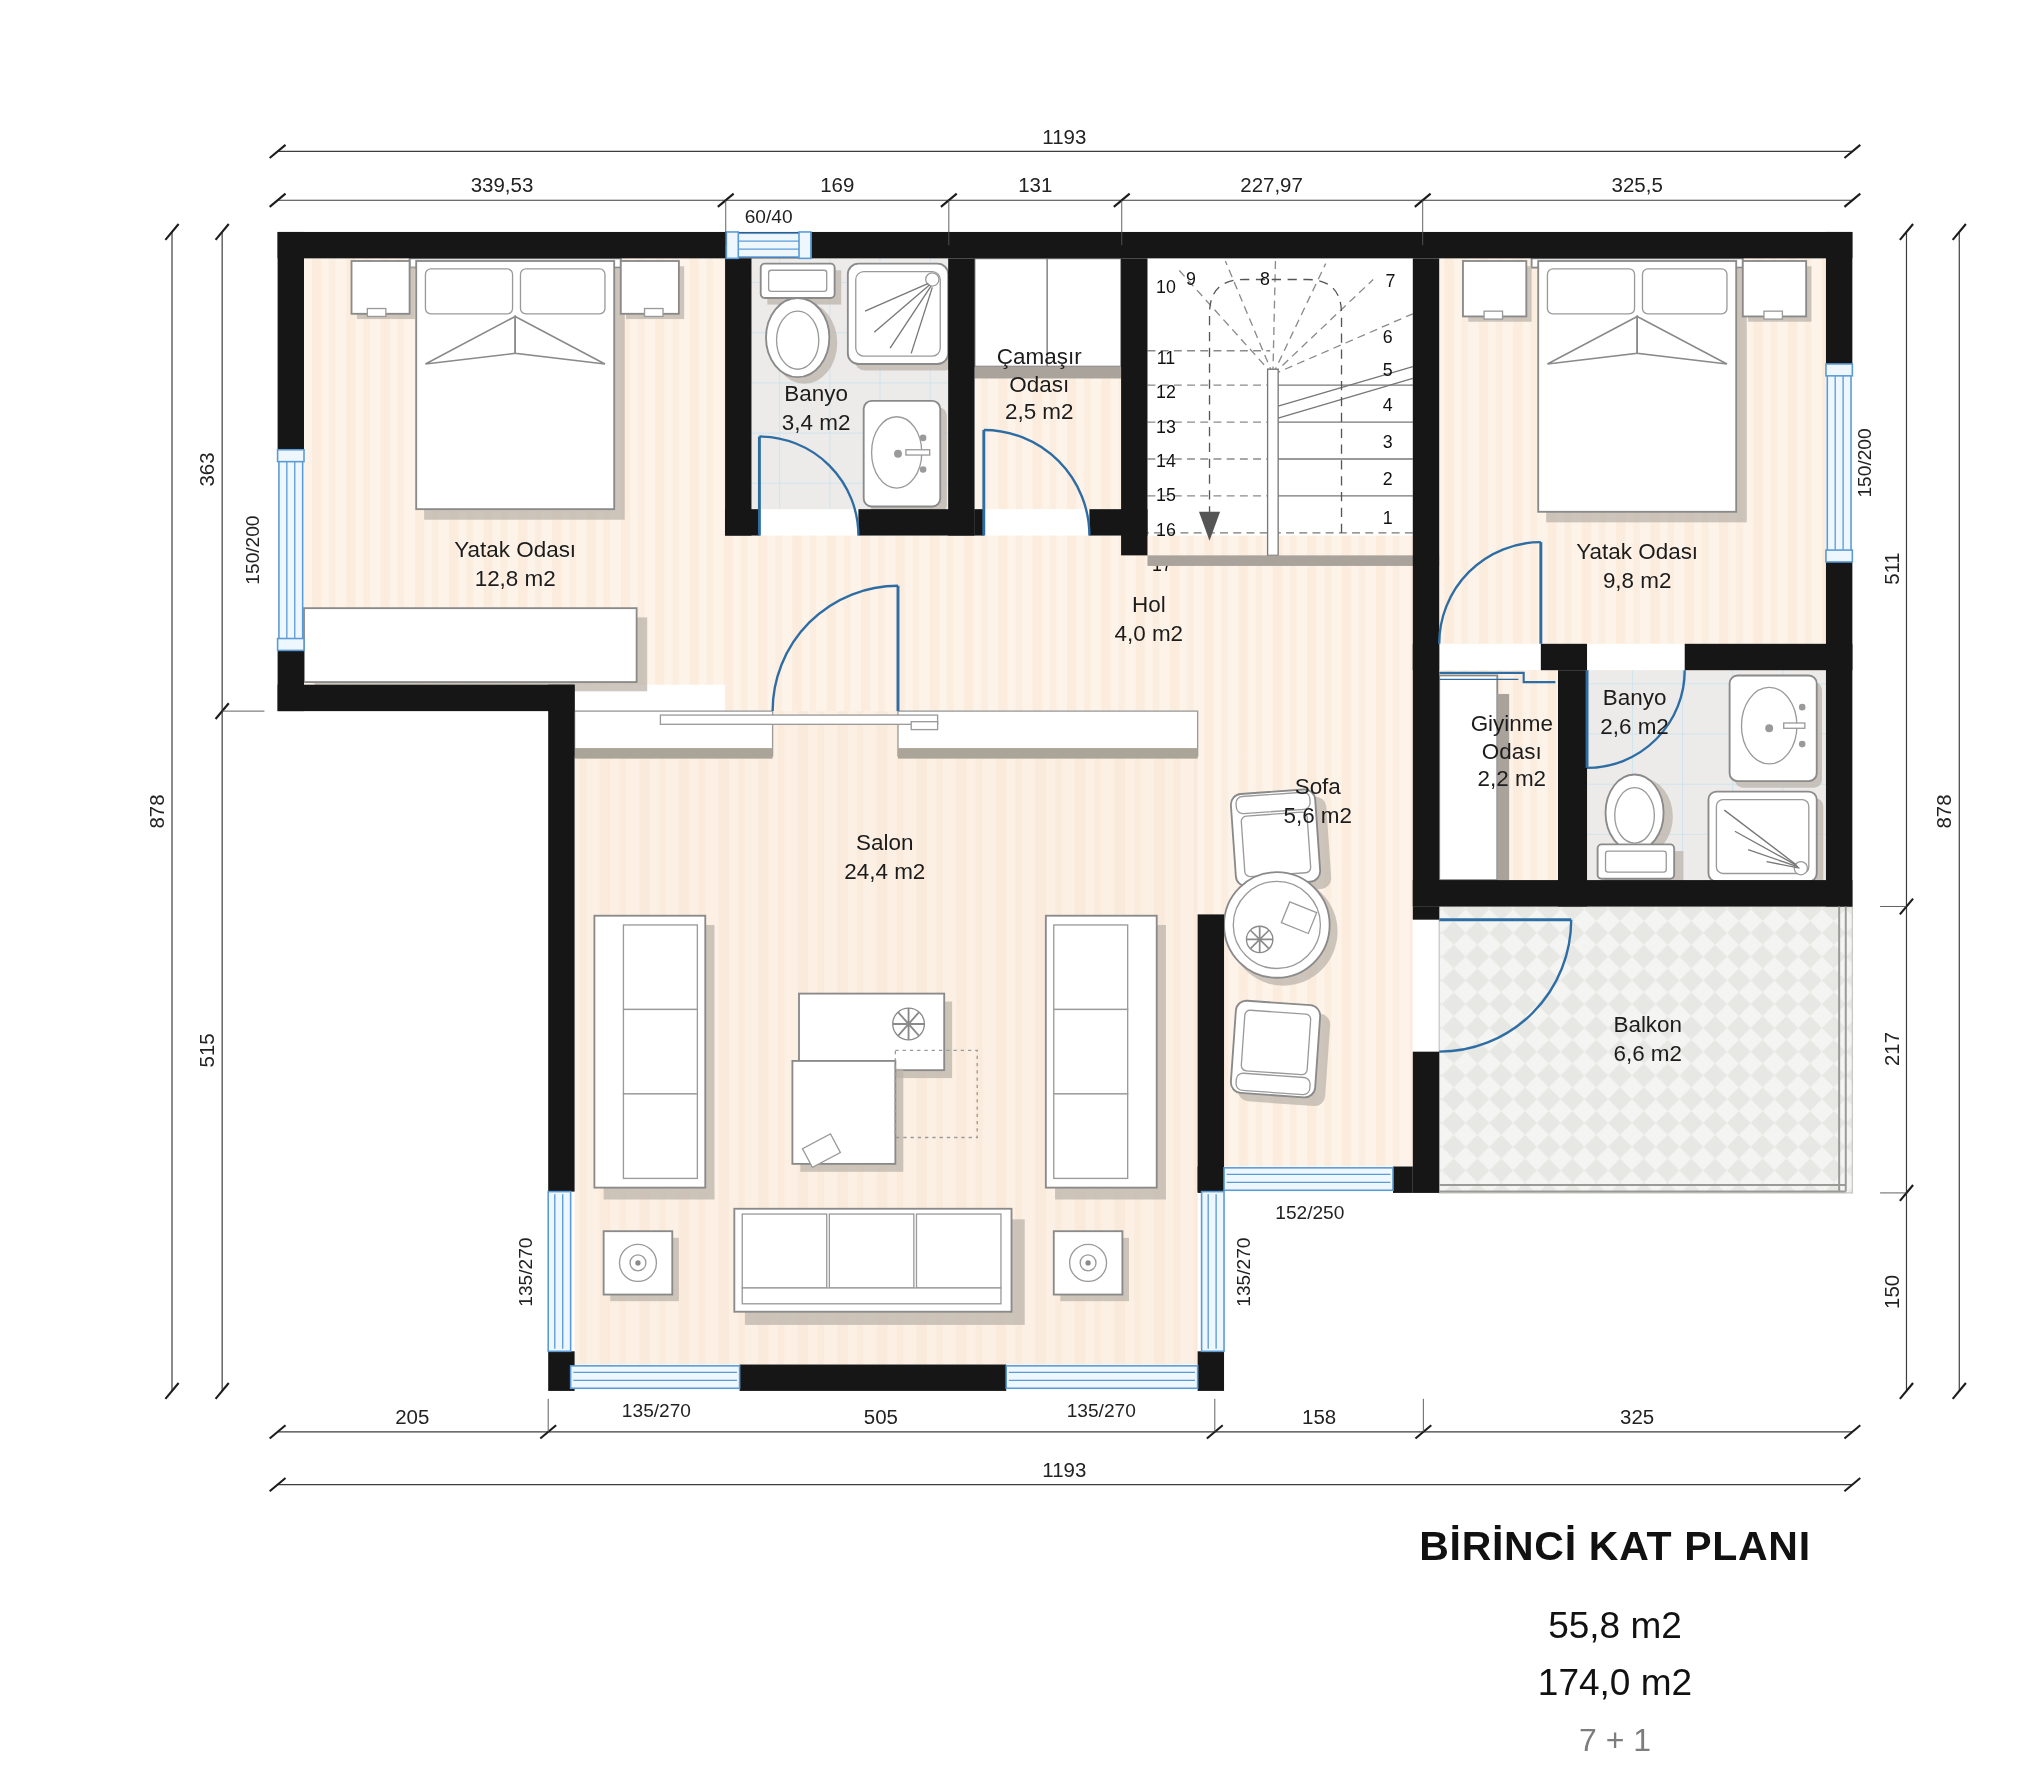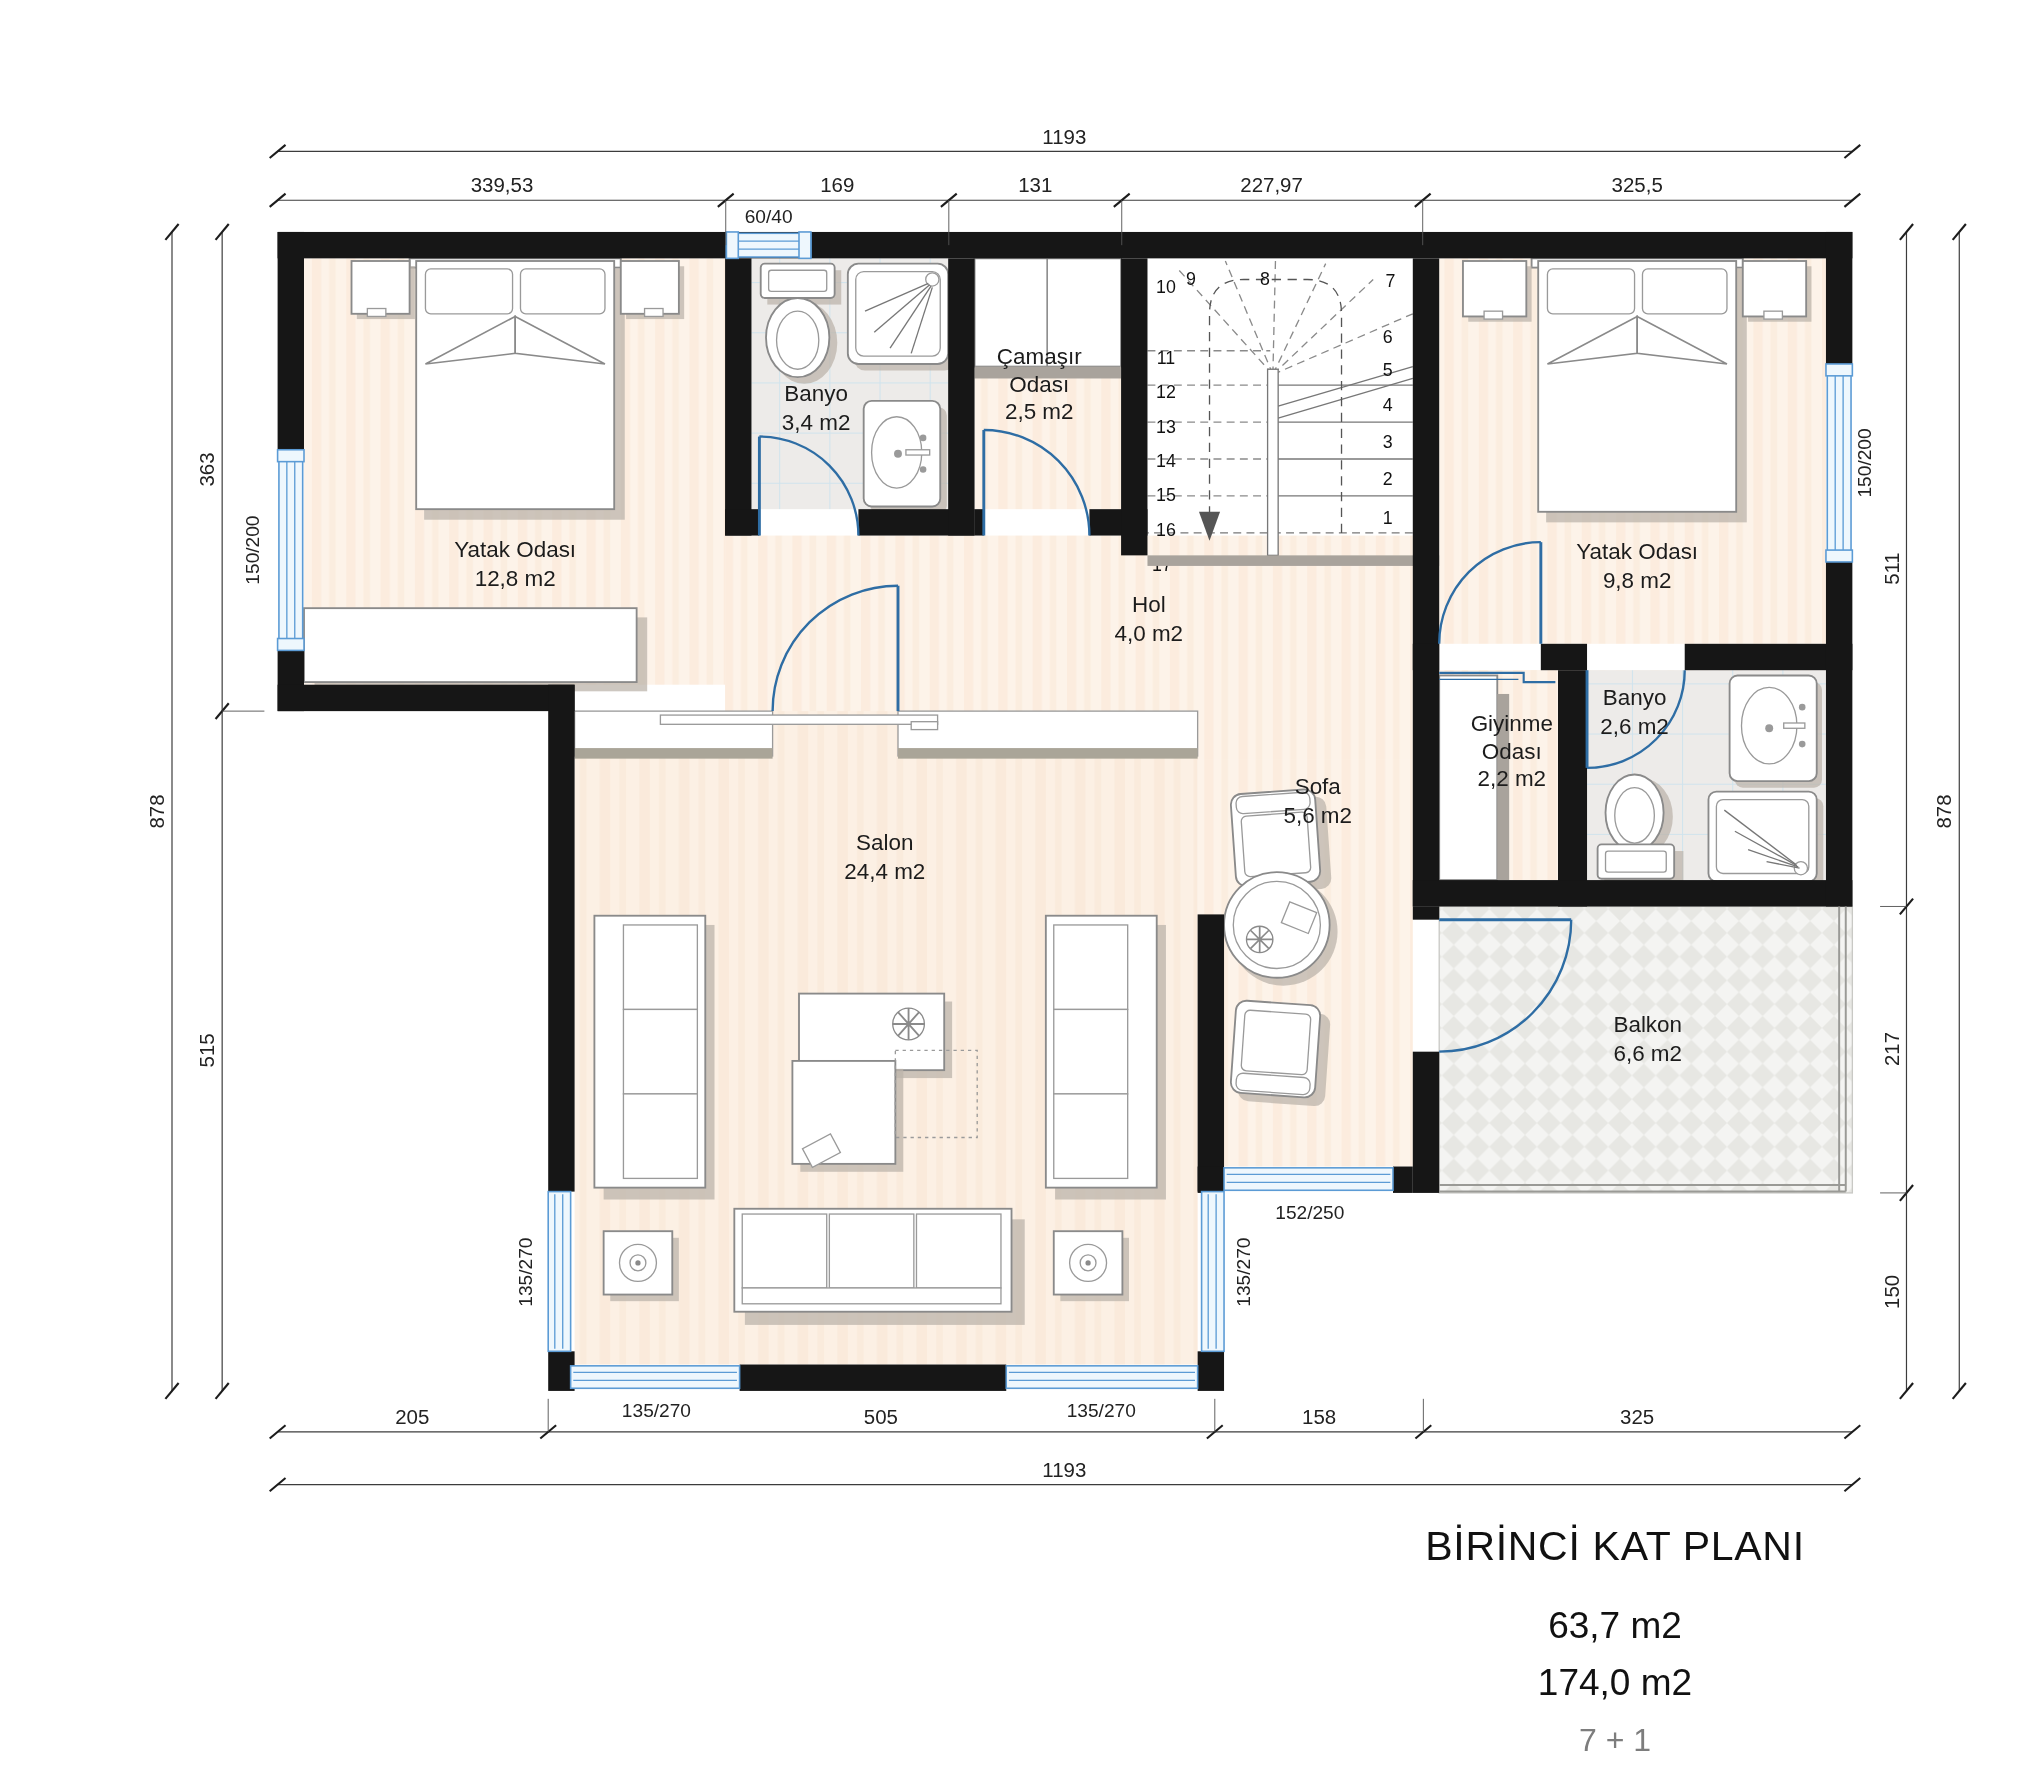--- a/index.html
+++ b/index.html
@@ -18,21 +18,21 @@
   .furn-thin{fill:#ffffff;stroke:#9a9a9a;stroke-width:1;}
   .shadow{fill:#bcb4ab;opacity:0.75;}
   .door{stroke:#2e6da4;stroke-width:1.8;fill:none;}
   .doorleaf{stroke:#2e6da4;stroke-width:2.2;fill:none;}
   .winframe{fill:#eef7fd;stroke:#5b9bd5;stroke-width:1.2;}
   .winline{stroke:#5b9bd5;stroke-width:1;}
   .tread{stroke:#777;stroke-width:1;}
   .tread-d{stroke:#8a8a8a;stroke-width:1;stroke-dasharray:6 4;}
   .walk{stroke:#555;stroke-width:1;stroke-dasharray:7 5;fill:none;}
   #title-block{position:absolute;left:1299px;top:1523px;width:632px;text-align:center;color:#111;}
-  #title-block .t1{font-size:41px;font-weight:normal;letter-spacing:0.7px;}
+  #title-block .t1{font-size:41px;font-weight:bold;letter-spacing:0.7px;}
   #title-block .t2{font-size:37px;margin-top:35px;}
   #title-block .t3{font-size:37px;margin-top:15px;}
   #title-block .t4{font-size:32px;margin-top:18px;color:#7d7d7d;}
 </style>
 </head>
 <body>
 
 <div id="page">
 
 <svg id="plan-svg" viewBox="0 0 1472 1250">
@@ -529,19 +529,19 @@
       <line class="dim-line" x1="0" y1="949" x2="1193" y2="949"></line>
       <line class="tick" x1="-6" y1="954" x2="6" y2="944"></line>
       <line class="tick" x1="1187" y1="954" x2="1199" y2="944"></line>
       <text class="dim-label" x="596" y="943">1193</text>
     </g>
   </g>
 </svg>
 
 <div id="title-block">
   <div class="t1">BİRİNCİ KAT PLANI</div>
-  <div class="t2">63,7 m2</div>
+  <div class="t2">55,8 m2</div>
   <div class="t3">174,0 m2</div>
   <div class="t4">7 + 1</div>
 </div>
 
 </div>
 
 
 </body></html>

